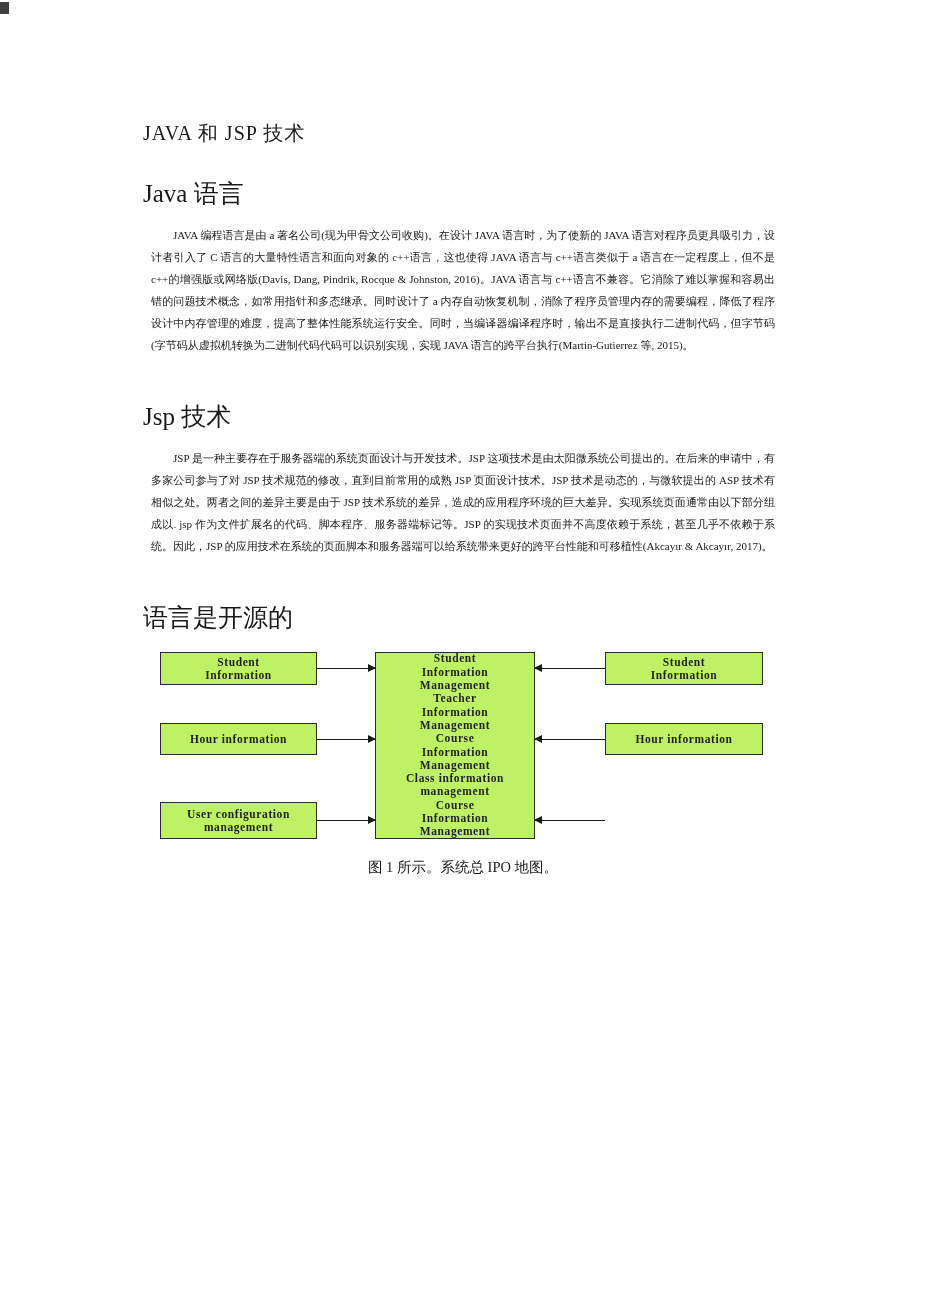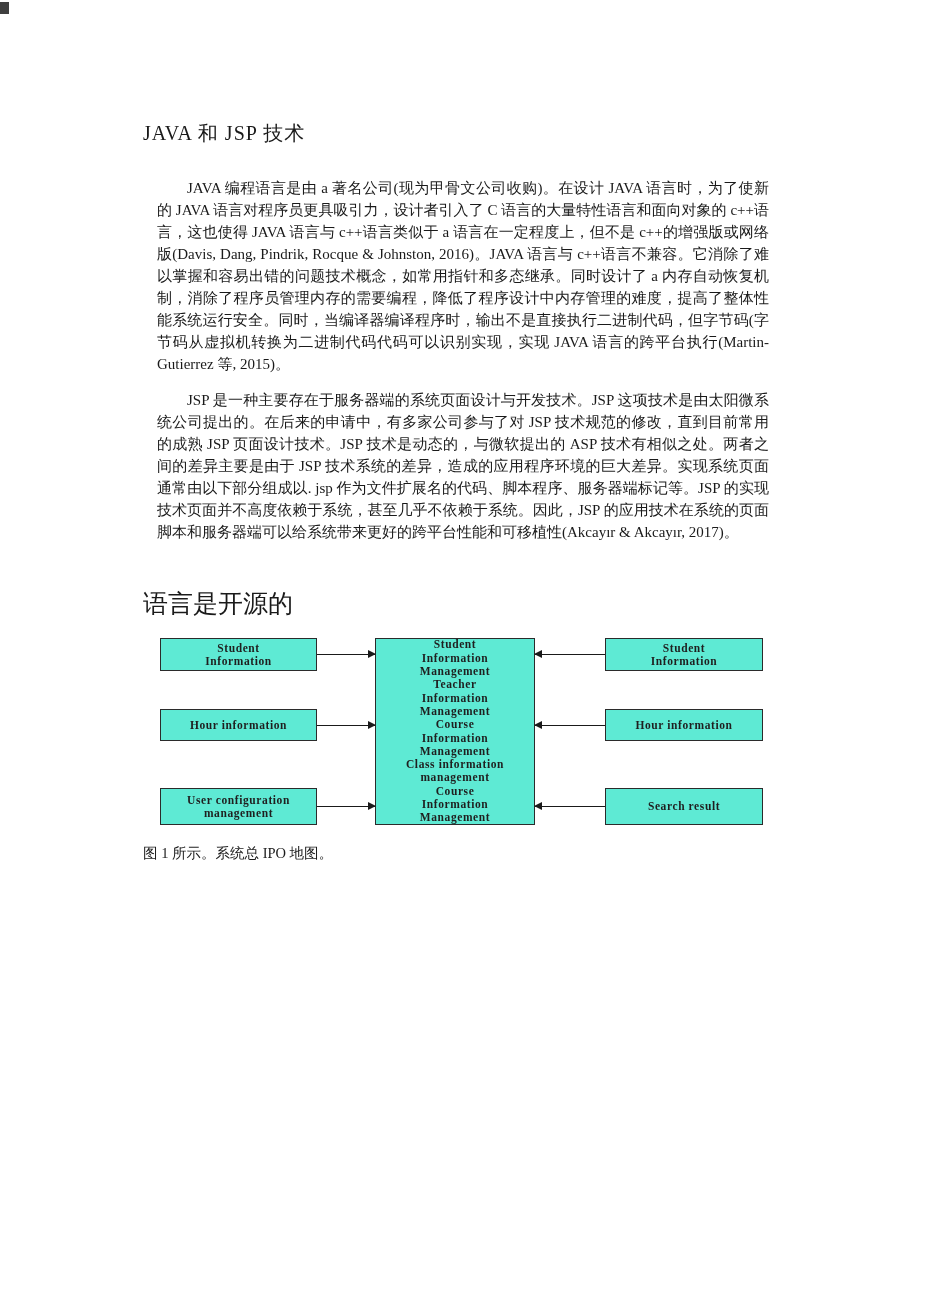--- a/index.html
+++ b/index.html
@@ -32,37 +32,37 @@
     text-align: left;
     letter-spacing: 1px;
   }
   h2.section-heading {
     margin: 44px 0 14px 0;
     font-size: 25px;
     font-weight: normal;
   }
   h2.section-heading.first { margin-top: 0; }
   p.body-para {
-    margin: 14px;
-    font-size: 15px;
+    margin: 8px;
+    font-size: 11px;
     line-height: 22px;
     text-align: justify;
     text-indent: 2em;
   }
   .diagram {
     position: relative;
     width: 640px;
     height: 188px;
     margin-top: 18px;
   }
   .dbox {
     position: absolute;
     box-sizing: border-box;
     border: 1px solid #2b2b2b;
-    background: #5eead4;
+    background: #bef264;
     display: flex;
     align-items: center;
     justify-content: center;
     text-align: center;
     font-weight: bold;
     font-size: 11.5px;
     line-height: 13px;
     letter-spacing: 0.6px;
     white-space: pre-line;
     color: #1f1f1f;
@@ -101,34 +101,37 @@
     border-bottom: 4.5px solid transparent;
   }
   .arrow.a-in  { left: 174px; width: 58px; }
   .arrow.a-out { left: 392px; width: 70px; }
   .arrow.r1 { top: 16px; }
   .arrow.r2 { top: 87px; }
   .arrow.r3 { top: 168px; }
   .figure-caption {
     margin-top: 18px;
     font-size: 14.5px;
+    text-align: center;
   }
 </style>
 </head>
 <body>
 
 <div class="page">
   <div class="corner-artifact"></div>
 
   <div class="content">
 
     <h1 class="doc-title">JAVA 和 JSP 技术</h1>
 
+    <h2 class="section-heading first">Java 语言</h2>
     <p class="body-para">JAVA 编程语言是由 a 著名公司(现为甲骨文公司收购)。在设计 JAVA 语言时，为了使新的 JAVA 语言对程序员更具吸引力，设计者引入了 C 语言的大量特性语言和面向对象的 c++语言，这也使得 JAVA 语言与 c++语言类似于 a 语言在一定程度上，但不是 c++的增强版或网络版(Davis, Dang, Pindrik, Rocque &amp; Johnston, 2016)。JAVA 语言与 c++语言不兼容。它消除了难以掌握和容易出错的问题技术概念，如常用指针和多态继承。同时设计了 a 内存自动恢复机制，消除了程序员管理内存的需要编程，降低了程序设计中内存管理的难度，提高了整体性能系统运行安全。同时，当编译器编译程序时，输出不是直接执行二进制代码，但字节码(字节码从虚拟机转换为二进制代码代码可以识别实现，实现 JAVA 语言的跨平台执行(Martin-Gutierrez 等, 2015)。</p>
 
+    <h2 class="section-heading">Jsp 技术</h2>
     <p class="body-para">JSP 是一种主要存在于服务器端的系统页面设计与开发技术。JSP 这项技术是由太阳微系统公司提出的。在后来的申请中，有多家公司参与了对 JSP 技术规范的修改，直到目前常用的成熟 JSP 页面设计技术。JSP 技术是动态的，与微软提出的 ASP 技术有相似之处。两者之间的差异主要是由于 JSP 技术系统的差异，造成的应用程序环境的巨大差异。实现系统页面通常由以下部分组成以. jsp 作为文件扩展名的代码、脚本程序、服务器端标记等。JSP 的实现技术页面并不高度依赖于系统，甚至几乎不依赖于系统。因此，JSP 的应用技术在系统的页面脚本和服务器端可以给系统带来更好的跨平台性能和可移植性(Akcayır &amp; Akcayır, 2017)。</p>
 
     <h2 class="section-heading">语言是开源的</h2>
 
     <div class="diagram">
 
       <div class="dbox col-left row1">Student
 Information</div>
       <div class="dbox col-left row2">Hour information</div>
       <div class="dbox col-left row3">User configuration
@@ -145,21 +148,20 @@
 Management
 Class information
 management
 Course
 Information
 Management</div>
 
       <div class="dbox col-right row1">Student
 Information</div>
       <div class="dbox col-right row2">Hour information</div>
-      <div class="dbox col-right row3">Search result</div>
 
       <div class="arrow to-right a-in r1"></div>
       <div class="arrow to-right a-in r2"></div>
       <div class="arrow to-right a-in r3"></div>
 
       <div class="arrow to-left a-out r1"></div>
       <div class="arrow to-left a-out r2"></div>
       <div class="arrow to-left a-out r3"></div>
 
     </div>

